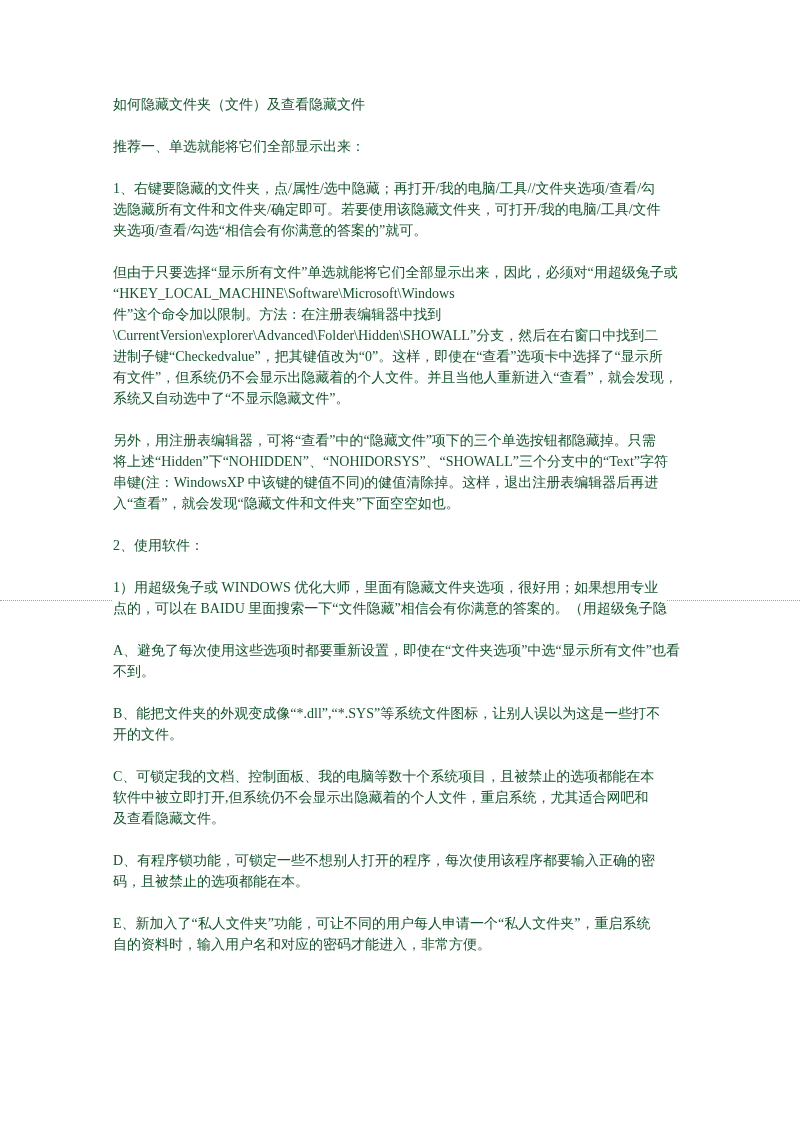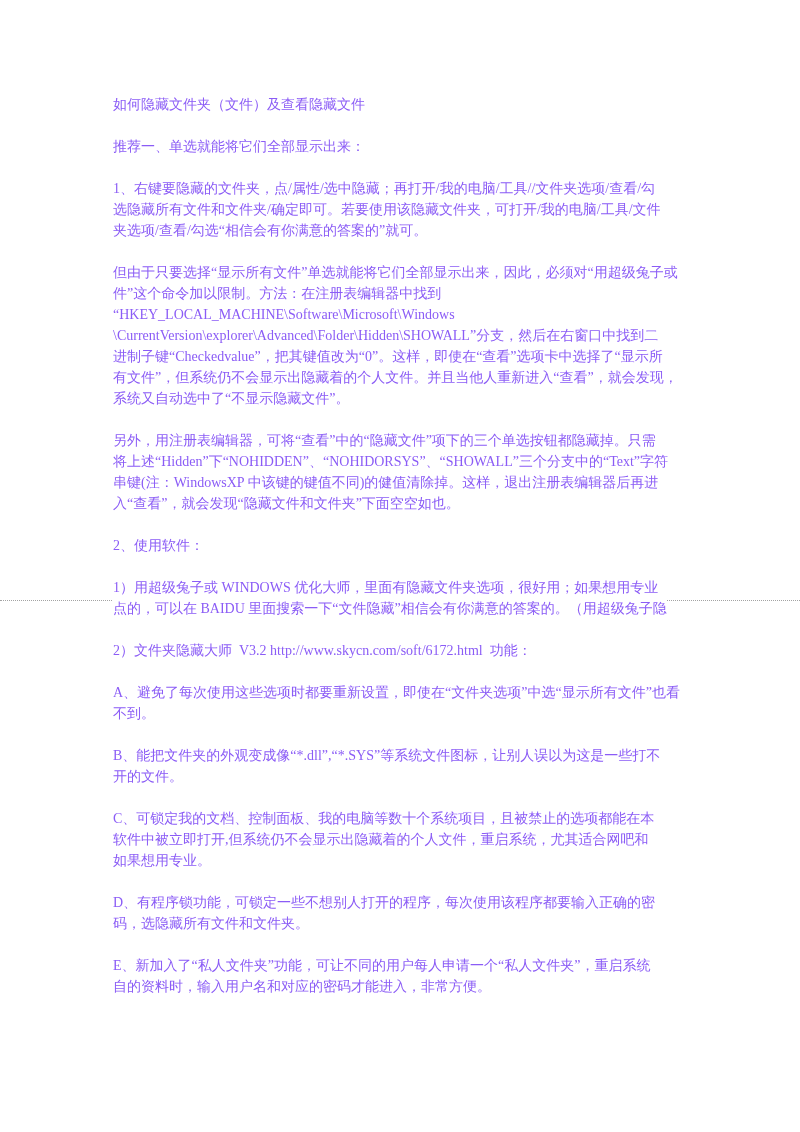--- a/index.html
+++ b/index.html
@@ -30,21 +30,21 @@
     border-top: 1px dotted #a3a3a3;
     z-index: 1;
   }
   .doc {
     position: absolute;
     left: 113px;
     top: 94px;
     width: 578px;
     font-size: 14px;
     line-height: 21px;
-    color: #8b5cf6;
+    color: #14532d;
     z-index: 2;
   }
   .para {
     margin: 0 0 21px 0;
   }
   .line {
     height: 21px;
     white-space: pre;
   }
   .t {
@@ -67,59 +67,56 @@
         <div class="para">
           <div class="line"><span class="t">推荐一、单选就能将它们全部显示出来：</span></div>
         </div>
         <div class="para">
           <div class="line"><span class="t">1、右键要隐藏的文件夹，点/属性/选中隐藏；再打开/我的电脑/工具//文件夹选项/查看/勾</span></div>
           <div class="line"><span class="t">选隐藏所有文件和文件夹/确定即可。若要使用该隐藏文件夹，可打开/我的电脑/工具/文件</span></div>
           <div class="line"><span class="t">夹选项/查看/勾选“相信会有你满意的答案的”就可。</span></div>
         </div>
         <div class="para">
           <div class="line"><span class="t">但由于只要选择“显示所有文件”单选就能将它们全部显示出来，因此，必须对“用超级兔子或</span></div>
+          <div class="line"><span class="t">“HKEY_LOCAL_MACHINE\Software\Microsoft\Windows</span></div>
           <div class="line"><span class="t">件”这个命令加以限制。方法：在注册表编辑器中找到</span></div>
-          <div class="line"><span class="t">“HKEY_LOCAL_MACHINE\Software\Microsoft\Windows</span></div>
           <div class="line"><span class="t">\CurrentVersion\explorer\Advanced\Folder\Hidden\SHOWALL”分支，然后在右窗口中找到二</span></div>
           <div class="line"><span class="t">进制子键“Checkedvalue”，把其键值改为“0”。这样，即使在“查看”选项卡中选择了“显示所</span></div>
           <div class="line"><span class="t">有文件”，但系统仍不会显示出隐藏着的个人文件。并且当他人重新进入“查看”，就会发现，</span></div>
           <div class="line"><span class="t">系统又自动选中了“不显示隐藏文件”。</span></div>
         </div>
         <div class="para">
           <div class="line"><span class="t">另外，用注册表编辑器，可将“查看”中的“隐藏文件”项下的三个单选按钮都隐藏掉。只需</span></div>
           <div class="line"><span class="t">将上述“Hidden”下“NOHIDDEN”、“NOHIDORSYS”、“SHOWALL”三个分支中的“Text”字符</span></div>
           <div class="line"><span class="t">串键(注：WindowsXP 中该键的键值不同)的健值清除掉。这样，退出注册表编辑器后再进</span></div>
           <div class="line"><span class="t">入“查看”，就会发现“隐藏文件和文件夹”下面空空如也。</span></div>
         </div>
         <div class="para">
           <div class="line"><span class="t">2、使用软件：</span></div>
         </div>
         <div class="para">
           <div class="line"><span class="t">1）用超级兔子或 WINDOWS 优化大师，里面有隐藏文件夹选项，很好用；如果想用专业</span></div>
           <div class="line"><span class="t">点的，可以在 BAIDU 里面搜索一下“文件隐藏”相信会有你满意的答案的。（用超级兔子隐</span></div>
         </div>
         <div class="para">
-          <div class="line"><span class="t">2）文件夹隐藏大师  V3.2 http://www.skycn.com/soft/6172.html  功能：</span></div>
-        </div>
-        <div class="para">
           <div class="line"><span class="t">A、避免了每次使用这些选项时都要重新设置，即使在“文件夹选项”中选“显示所有文件”也看</span></div>
           <div class="line"><span class="t">不到。</span></div>
         </div>
         <div class="para">
           <div class="line"><span class="t">B、能把文件夹的外观变成像“*.dll”,“*.SYS”等系统文件图标，让别人误以为这是一些打不</span></div>
           <div class="line"><span class="t">开的文件。</span></div>
         </div>
         <div class="para">
           <div class="line"><span class="t">C、可锁定我的文档、控制面板、我的电脑等数十个系统项目，且被禁止的选项都能在本</span></div>
           <div class="line"><span class="t">软件中被立即打开,但系统仍不会显示出隐藏着的个人文件，重启系统，尤其适合网吧和</span></div>
-          <div class="line"><span class="t">如果想用专业。</span></div>
+          <div class="line"><span class="t">及查看隐藏文件。</span></div>
         </div>
         <div class="para">
           <div class="line"><span class="t">D、有程序锁功能，可锁定一些不想别人打开的程序，每次使用该程序都要输入正确的密</span></div>
-          <div class="line"><span class="t">码，选隐藏所有文件和文件夹。</span></div>
+          <div class="line"><span class="t">码，且被禁止的选项都能在本。</span></div>
         </div>
         <div class="para">
           <div class="line"><span class="t">E、新加入了“私人文件夹”功能，可让不同的用户每人申请一个“私人文件夹”，重启系统</span></div>
           <div class="line"><span class="t">自的资料时，输入用户名和对应的密码才能进入，非常方便。</span></div>
         </div>
       </div>
   </div>
 </div>
 
 </body></html>

